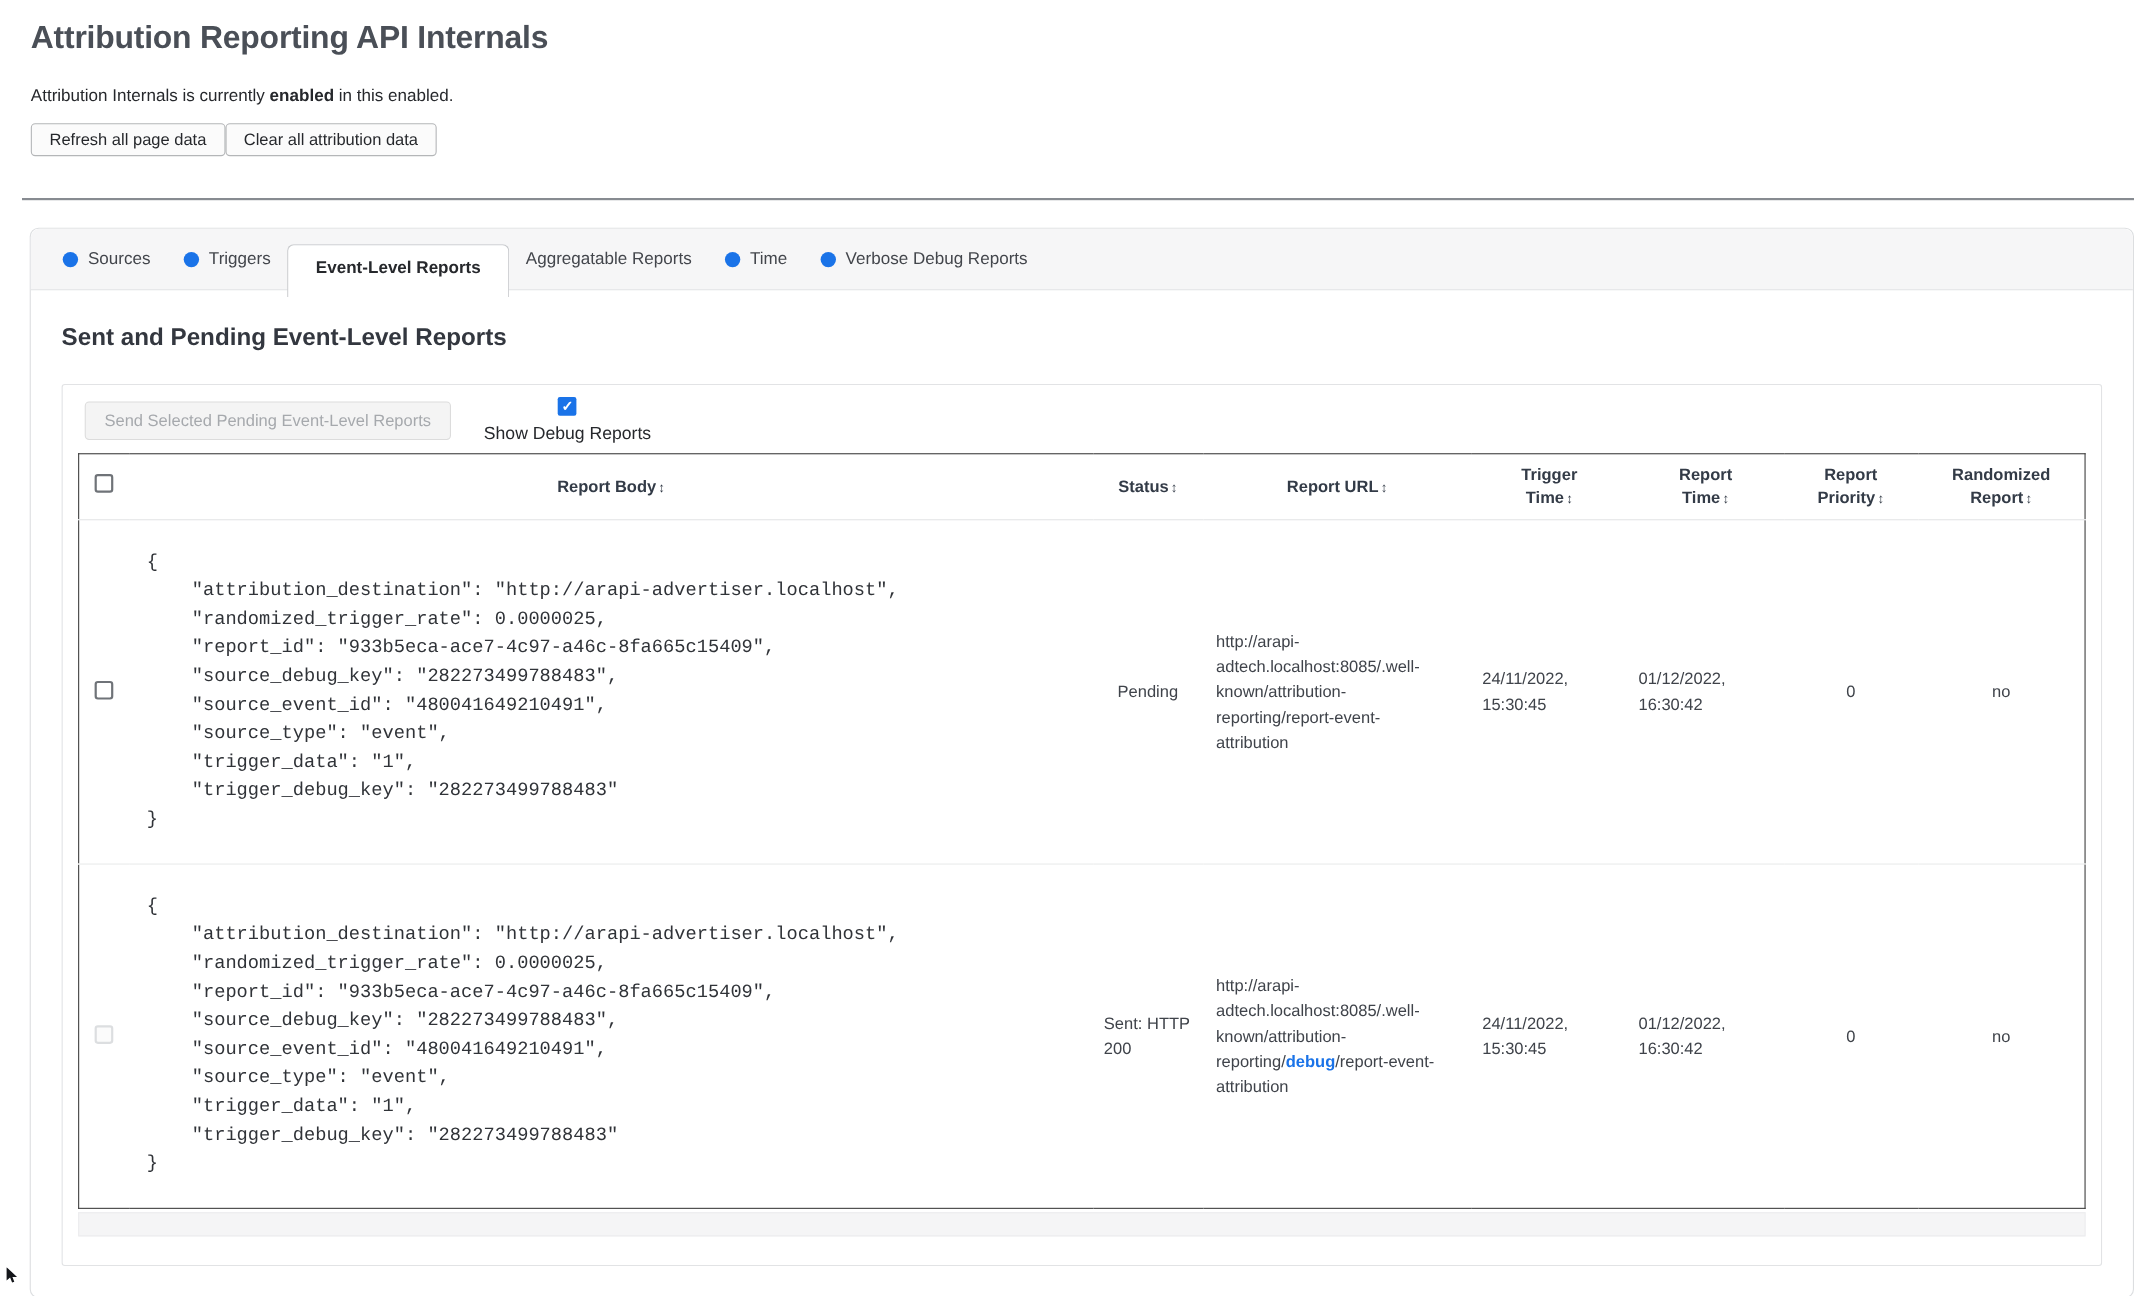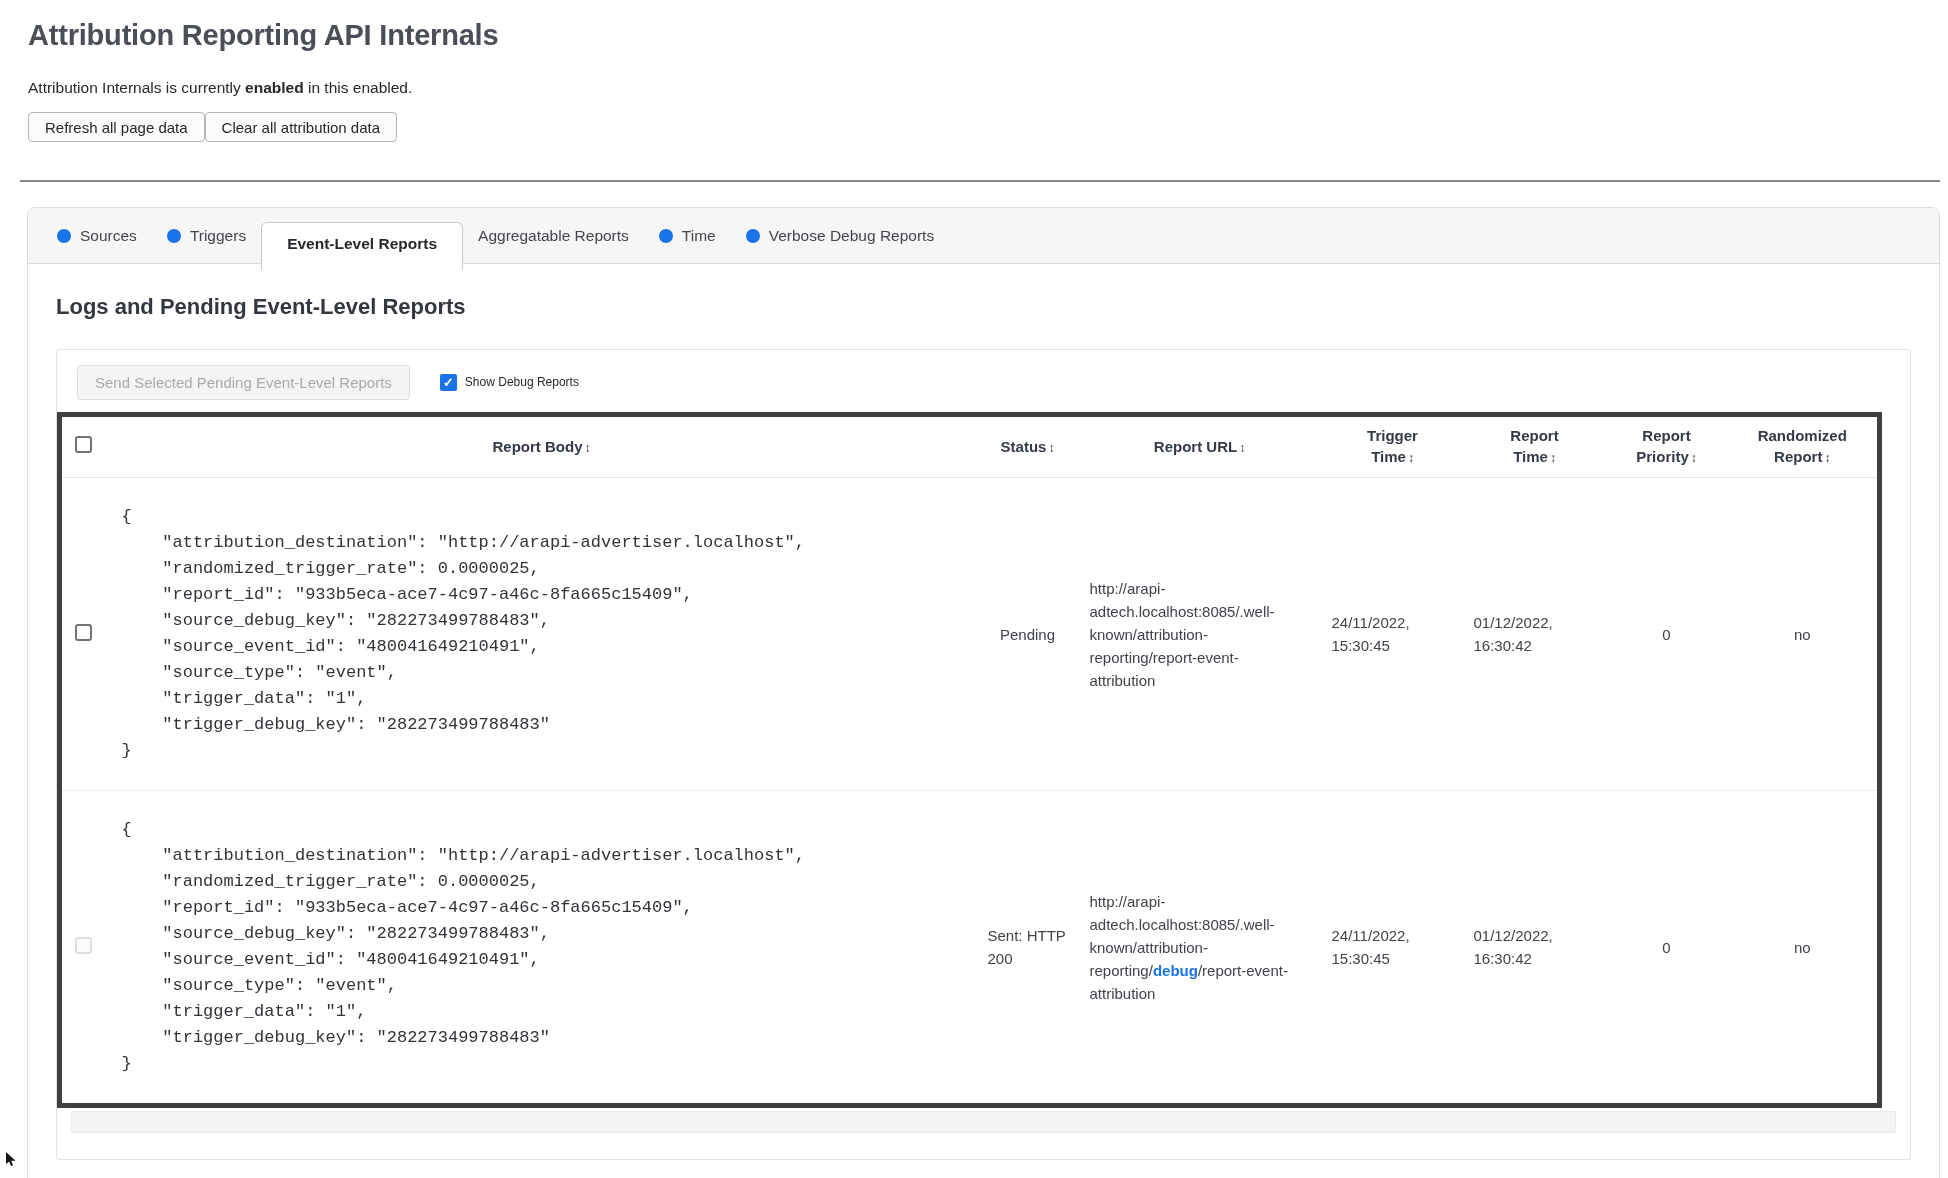--- a/index.html
+++ b/index.html
@@ -44,29 +44,29 @@
   .section-heading { font-size:22px; line-height:26px; font-weight:bold; color:#33373f; margin:30px 28px 29px; }
 
   
   .report-container { margin:0 28px 22px; border:1px solid #e2e3e5; border-radius:3px; background:#fff; padding:14px 0 26px; }
   .controls-row { display:flex; align-items:center; gap:30px; height:36px; margin:0 20px 12px; }
   button.send-btn {
     font-family:inherit; font-size:15px; color:#a6a9ad;
     background:#f4f4f4; border:1px solid #dcdcdc; border-radius:4px;
     padding:8px 17px; cursor:default;
   }
-  .debug-toggle { display:flex; align-items:center; gap:8px; font-size:12px; color:#26282c; cursor:pointer; }
+  .debug-toggle { display:flex; align-items:center; gap:8px; font-size:16px; color:#26282c; cursor:pointer;flex-direction:column; }
   .checkbox-checked {
     width:17px; height:17px; background:#1a73e8; border-radius:2px;
     display:flex; align-items:center; justify-content:center; flex:0 0 auto;
   }
   .checkbox-checked::after { content:"\2713"; color:#fff; font-size:13px; font-weight:bold; line-height:1; }
 
   
-  table.reports { width:calc(100% - 28px); margin:0 0; border-collapse:collapse; border:5px solid #404040; table-layout:fixed; }
+  table.reports { width:calc(100% - 28px); margin:0 14px; border-collapse:collapse; border:1px solid #404040; table-layout:fixed; }
   th {
     font-size:15px; font-weight:bold; color:#333b47; text-align:center;
     padding:8px 6px; line-height:21px; vertical-align:middle;
     border-bottom:1px solid #e4e5e7; cursor:pointer;
   }
   .th-label { white-space:pre-line; }
   .sort-glyph { font-size:12px; font-weight:bold; margin-left:2px; }
   tr.report-row + tr.report-row td { border-top:1px solid #eaebec; }
   td { vertical-align:middle; padding:24px 10px; font-size:15px; color:#3f434a; }
   td.cell-check { text-align:center; }
@@ -118,21 +118,21 @@
       <div class="tab" data-name="tab-logs">
         <span class="dot" data-name="tab-status-dot-icon"></span>
         <span data-name="tab-label">Time</span>
       </div>
       <div class="tab" data-name="tab-verbose-debug-reports">
         <span class="dot" data-name="tab-status-dot-icon"></span>
         <span data-name="tab-label">Verbose Debug Reports</span>
       </div>
     </div>
 
-  <h2 class="section-heading" data-name="section-heading">Logs and Pending Event-Level Reports</h2>
+  <h2 class="section-heading" data-name="section-heading">Sent and Pending Event-Level Reports</h2>
 
   <div class="report-container" data-name="report-table-container">
     <div class="controls-row" data-name="table-controls-row">
       <button class="send-btn" disabled="" data-name="send-selected-reports-button">Send Selected Pending Event-Level Reports</button>
       <label class="debug-toggle" data-name="show-debug-toggle">
         <span class="checkbox-checked" data-name="checked-checkbox-icon"></span>
         <span data-name="show-debug-label">Show Debug Reports</span>
       </label>
     </div>
 

